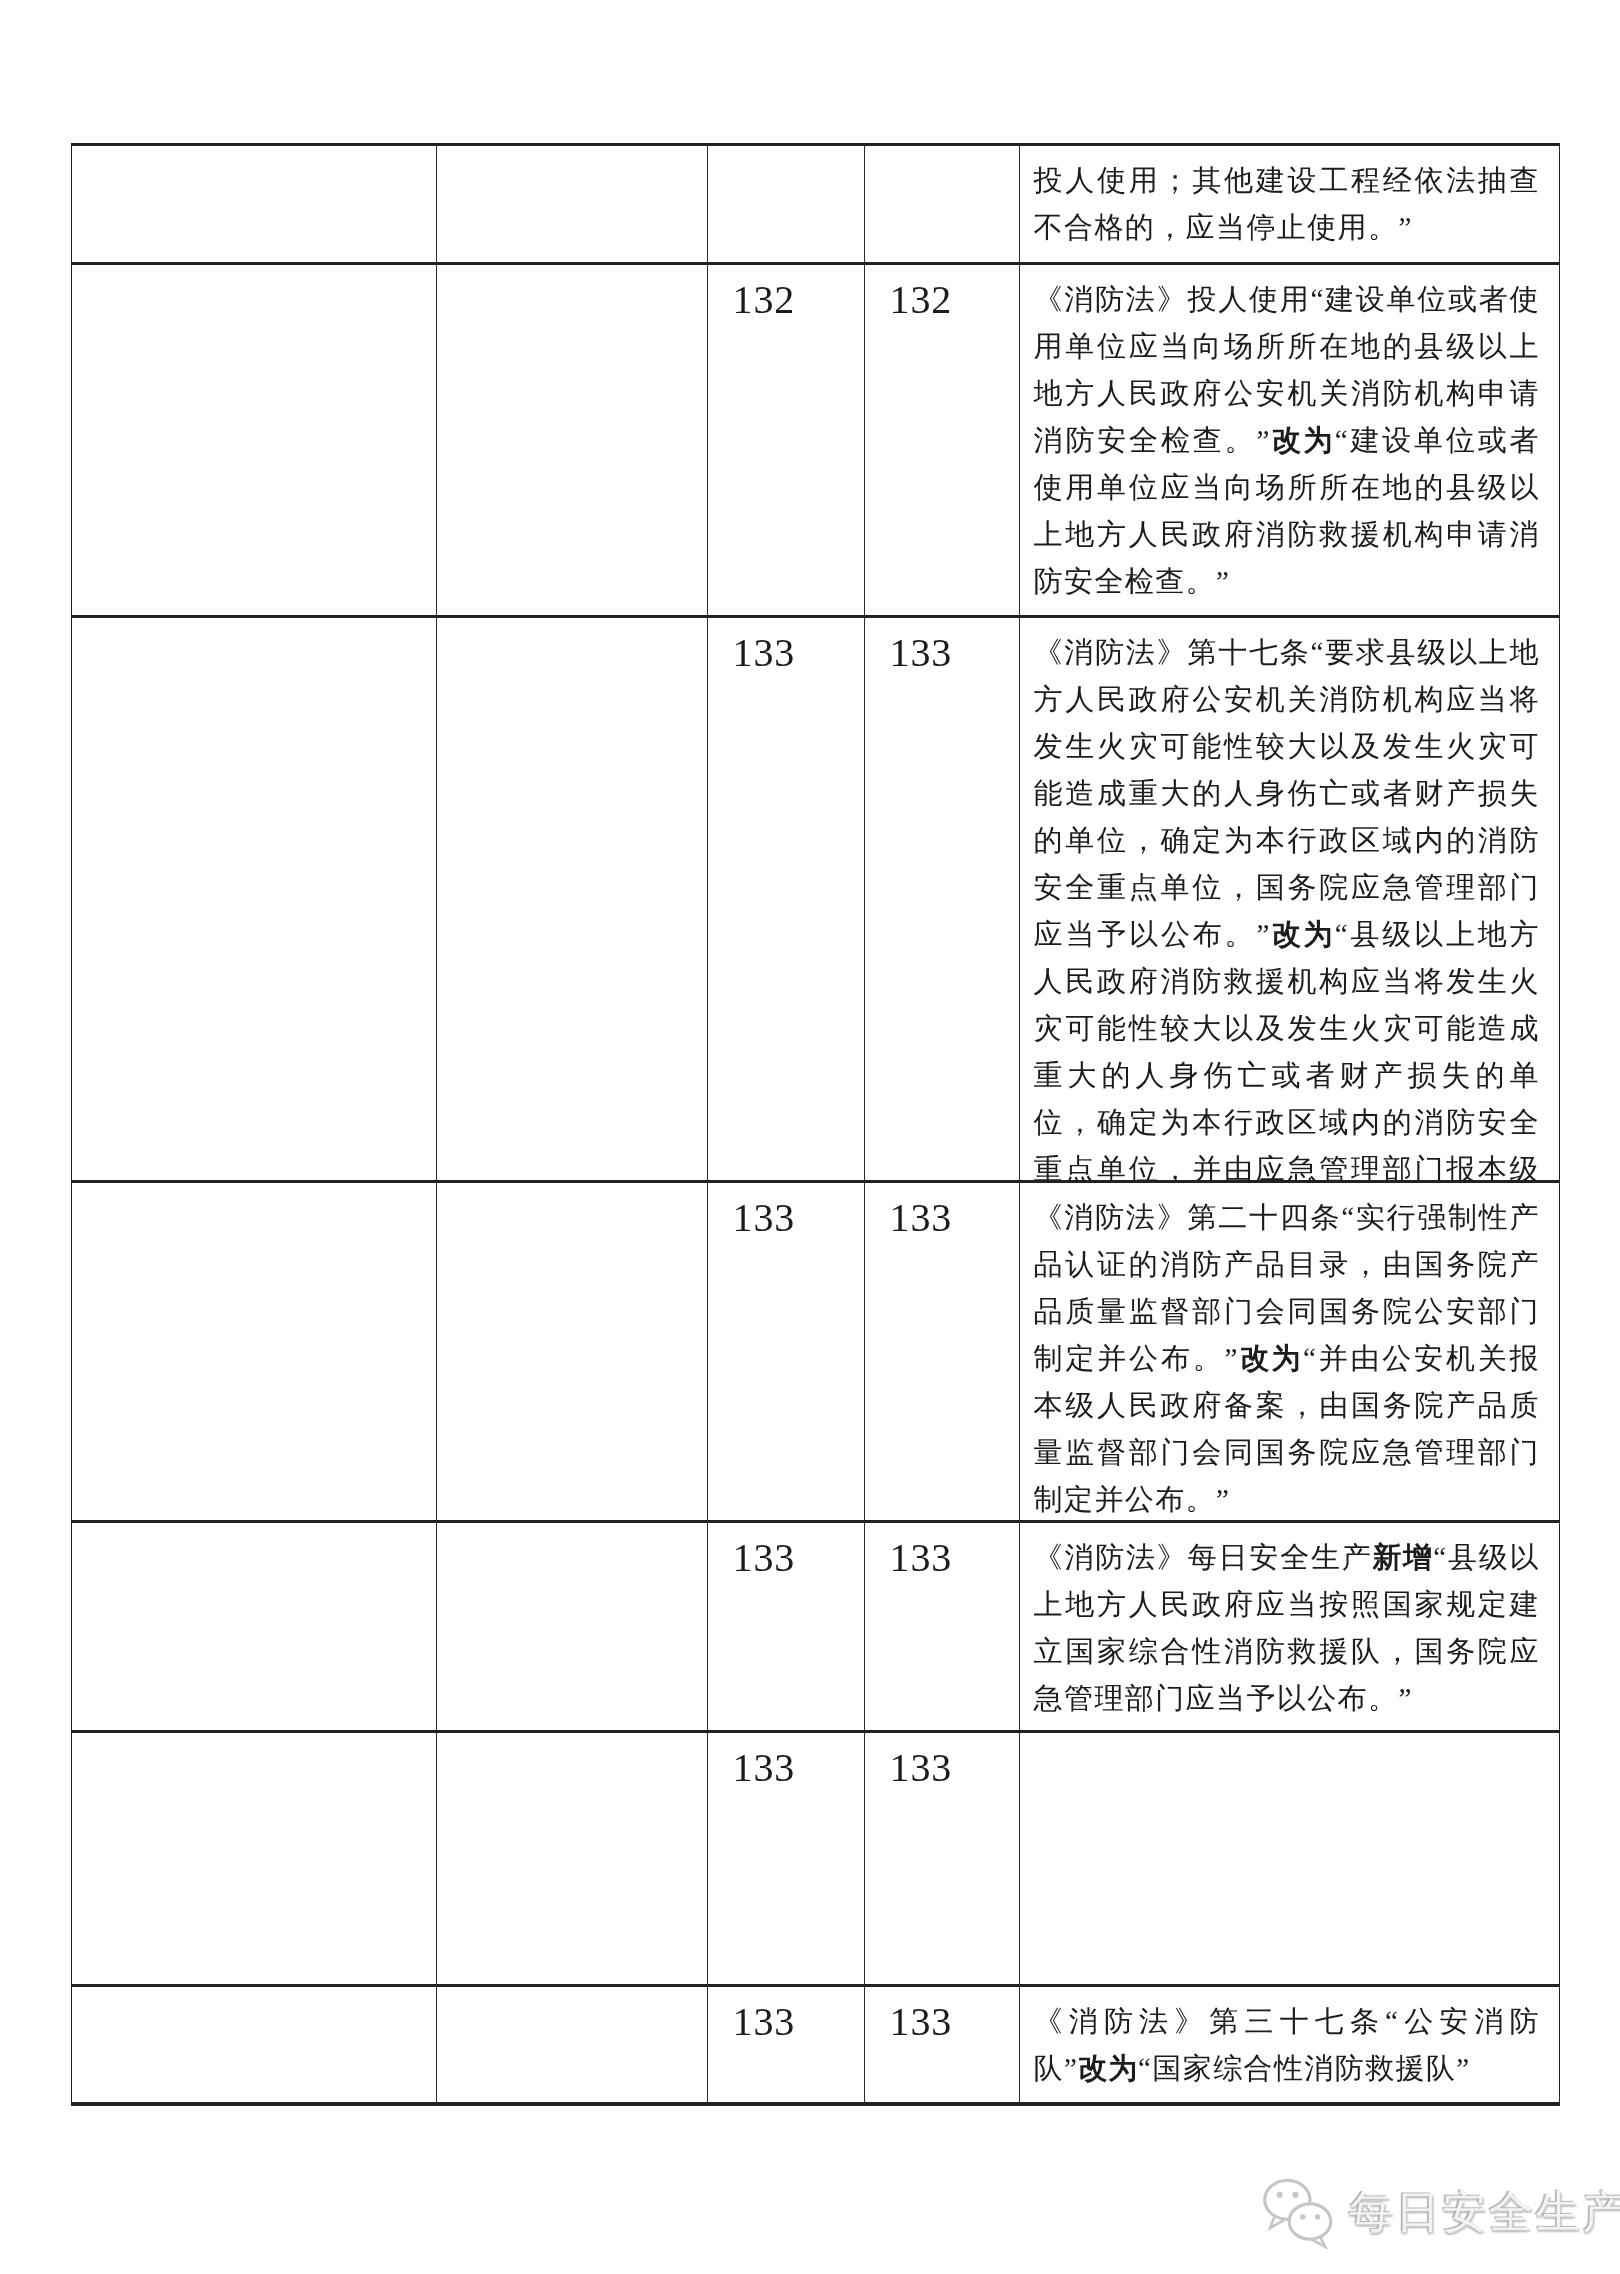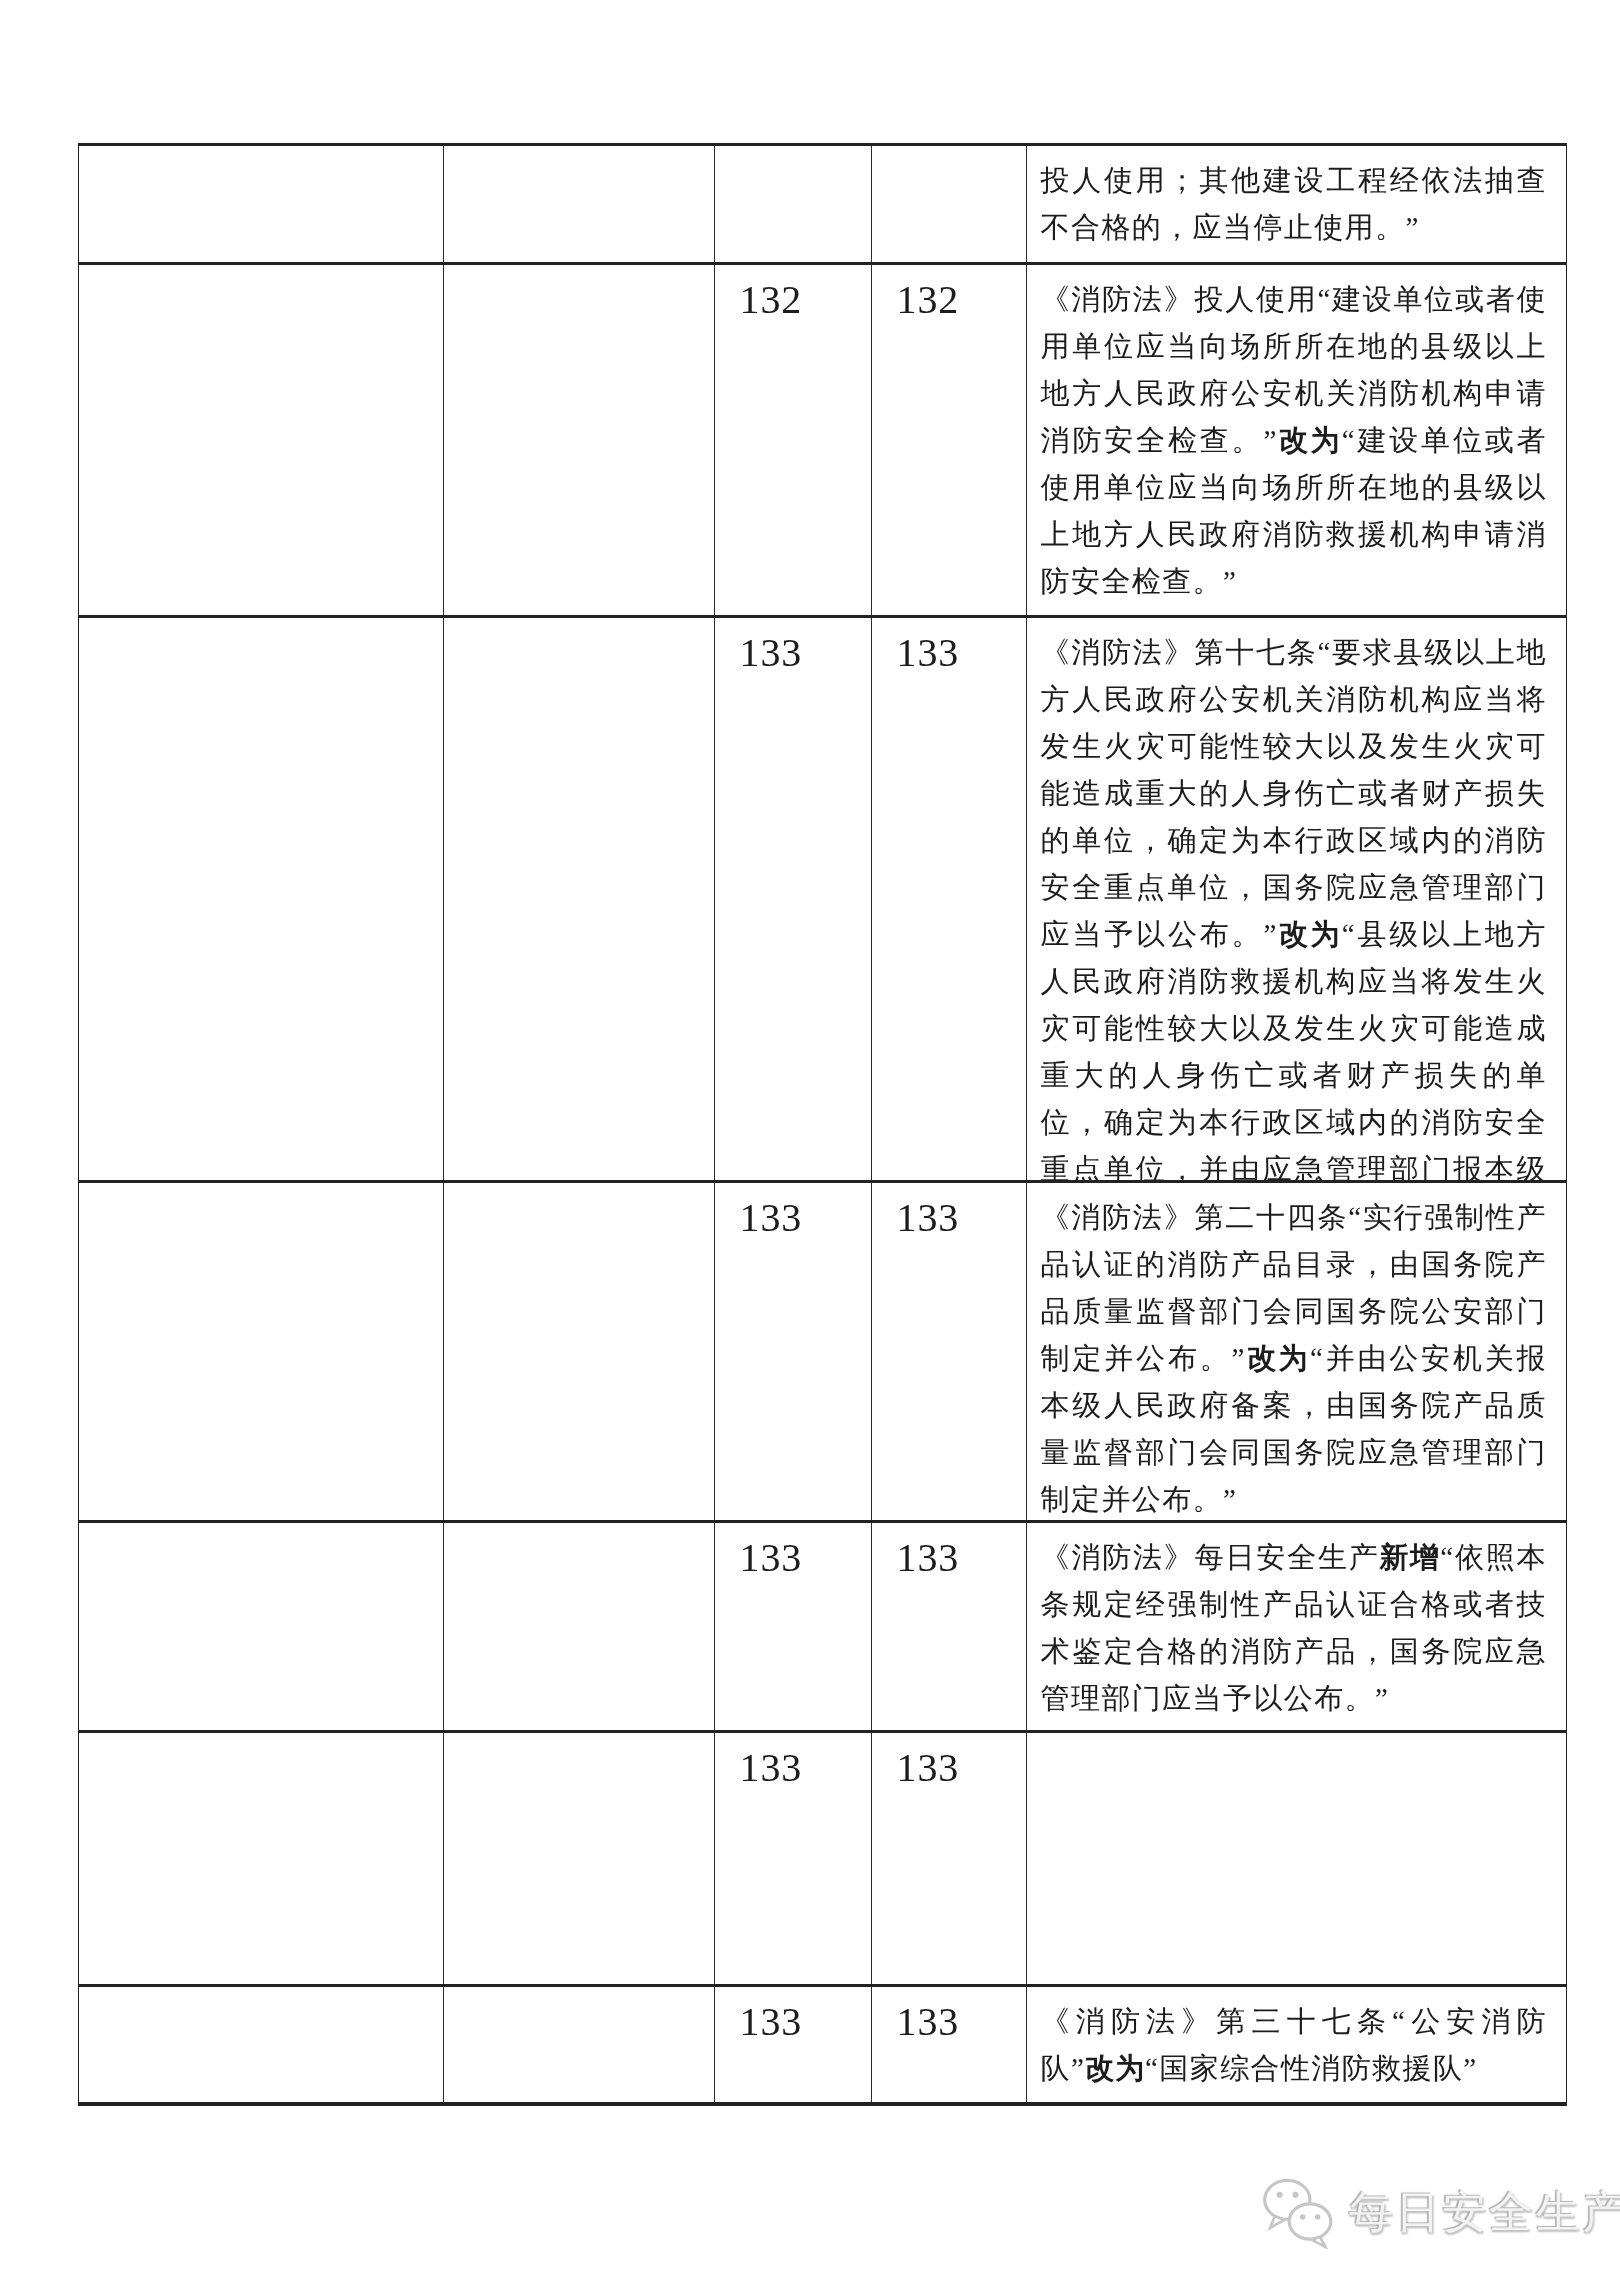--- a/index.html
+++ b/index.html
@@ -1,21 +1,21 @@
 <!DOCTYPE html>
 <html style="font-size:14.5px"><head>
 <meta charset="utf-8">
 <style>
   html,body{margin:0;padding:0;background:#ffffff;}
   .page{
     position:relative;width:1620px;height:2275px;background:#ffffff;overflow:hidden;
     font-family:"Liberation Serif","DejaVu Serif",serif;color:#1c1c1c;
   }
   .doc-table{
-    position:absolute;left:78px;top:143px;width:1489px;
+    position:absolute;left:71px;top:143px;width:1489px;
     border:1.8px solid #222;border-top-width:3.6px;border-bottom-width:4.5px;
     box-sizing:border-box;background:#fff;
   }
   .t-row{display:flex;border-bottom:3.6px solid #222;box-sizing:border-box;overflow:hidden;}
   .t-row:last-child{border-bottom:none;}
   .t-cell{box-sizing:border-box;border-right:1.8px solid #2a2a2a;overflow:hidden;flex:none;}
   .c1{width:365px;}
   .c2{width:271px;}
   .c3{width:157px;}
   .c4{width:155px;}
@@ -70,21 +70,21 @@
         <div class="t-cell c2"></div>
         <div class="t-cell c3 num">133</div>
         <div class="t-cell c4 num">133</div>
         <div class="t-cell c5"><span class="">《消防法》第二十四条“实行强制性产品认证的消防产品目录，由国务院产品质量监督部门会同国务院公安部门制定并公布。”</span><span class="b">改为</span><span class="">“并由公安机关报本级人民政府备案，由国务院产品质量监督部门会同国务院应急管理部门制定并公布。”</span></div>
       </div>
       <div class="t-row" style="height: 210px;">
         <div class="t-cell c1"></div>
         <div class="t-cell c2"></div>
         <div class="t-cell c3 num">133</div>
         <div class="t-cell c4 num">133</div>
-        <div class="t-cell c5"><span class="">《消防法》每日安全生产</span><span class="b">新增</span><span class="">“依照本条规定经强制性产品认证合格或者技术鉴定合格的消防产品，国务院应急管理部门应当予以公布。”</span></div>
+        <div class="t-cell c5"><span class="">《消防法》每日安全生产</span><span class="b">新增</span><span class="">“县级以上地方人民政府应当按照国家规定建立国家综合性消防救援队，国务院应急管理部门应当予以公布。”</span></div>
       </div>
       <div class="t-row" style="height: 254px;">
         <div class="t-cell c1"></div>
         <div class="t-cell c2"></div>
         <div class="t-cell c3 num">133</div>
         <div class="t-cell c4 num">133</div>
       </div>
       <div class="t-row" style="height: 115px;">
         <div class="t-cell c1"></div>
         <div class="t-cell c2"></div>

